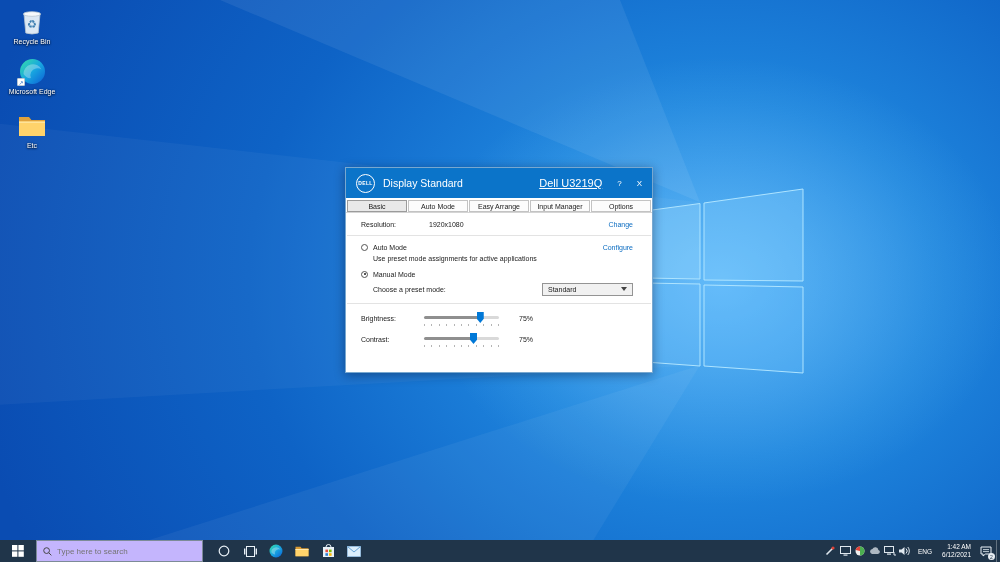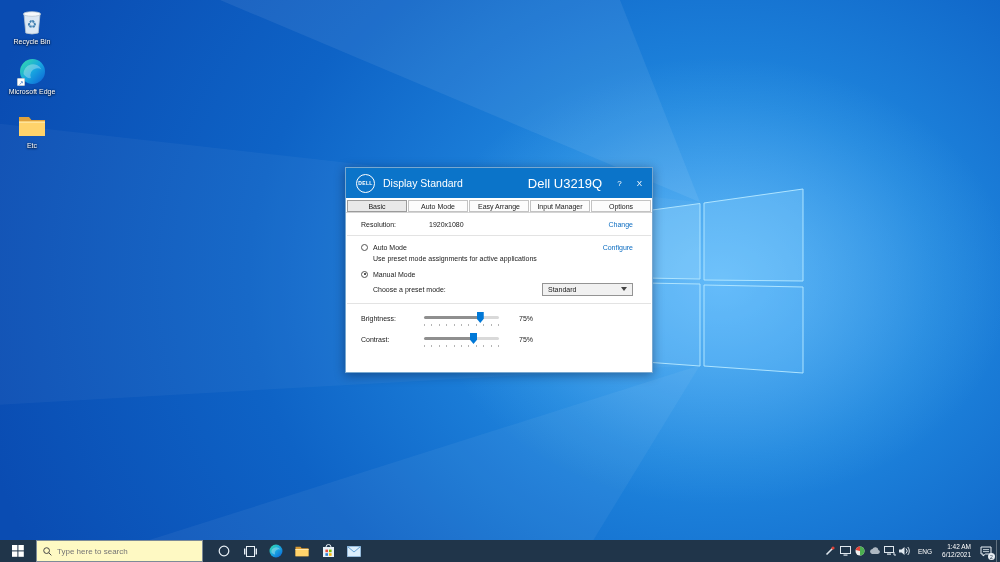--- a/index.html
+++ b/index.html
@@ -27,21 +27,21 @@
     font-size:6px; color:#1b63c0; border-radius:1px; }
 
   
   .app-window { position:absolute; left:345px; top:167px; width:308px; height:206px;
     background:#fff; border:1px solid #78a8d0; box-shadow:0 2px 10px rgba(0,10,40,.40); z-index:5;
     font-size:7px; color:#1a1a1a; }
   .titlebar { height:30px; background:var(--titlebar,#0b74c9); color:#fff; display:flex; align-items:center; padding:0 10px; }
   .brand-circle { width:19px; height:19px; border:1.6px solid #fff; border-radius:50%;
     display:flex; align-items:center; justify-content:center; font-size:5px; font-weight:bold; letter-spacing:.3px; flex:0 0 auto; }
   .win-title { font-size:10.5px; margin-left:8px; }
-  .device-name { margin-left:auto; font-size:13px; }
+  .device-name { margin-left:auto; font-size:11px;text-decoration:underline; }
   .tb-btn { font-size:8px; margin-left:15px; cursor:pointer; }
 
   .tabbar { display:flex; background:#fff; padding:2px 1px 0 1px; border-bottom:1px solid #d4d4d4; }
   .tab { flex:1; height:12px; display:flex; align-items:center; justify-content:center;
     background:#fcfcfc; border:1px solid #c3c3c3; margin-right:1px; cursor:pointer; }
   .tab:last-child { margin-right:0; }
   .tab.active { background:#e9e9e9; border-color:#9b9b9b; }
 
   .content { position:relative; }
   .sep { border:0; border-top:1px solid #e3e3e3; margin:0 1px; }
@@ -69,21 +69,21 @@
   .handle { position:absolute; top:-4px; width:7px; height:11px; background:var(--slider-handle,#0078d7);
     clip-path:polygon(0 0,100% 0,100% 62%,50% 100%,0 62%); cursor:grab; }
   .ticks { margin-top:5px; height:2px;
     background-image:repeating-linear-gradient(90deg,#b5b5b5 0 1px,transparent 1px 7.4px); }
   .slider-val { margin-left:20px; padding-top:2px; }
 
   
   .taskbar { position:absolute; left:0; right:0; bottom:0; height:22px; background:var(--taskbar,#20354a);
     display:flex; align-items:center; z-index:10; color:#fff; }
   .start-btn { width:36px; height:22px; display:flex; align-items:center; justify-content:center; cursor:pointer; }
-  .search-box { width:167px; height:22px; background:#fef9c3; border:1px solid #7d8b98;
+  .search-box { width:167px; height:22px; background:#c4b5fd; border:1px solid #7d8b98;
     display:flex; align-items:center; padding:0 6px; }
   .search-box input { border:0; outline:0; flex:1; font-size:8px; color:#333; background:transparent;
     font-family:"Liberation Sans",sans-serif; }
   .tb-icon { width:26px; height:22px; display:flex; align-items:center; justify-content:center; cursor:pointer; }
   .tray { margin-left:auto; display:flex; align-items:center; height:22px; }
   .tray-ic { width:13px; height:22px; display:flex; align-items:center; justify-content:center; cursor:pointer; margin:0 1px; }
   .lang { font-size:6.5px; padding:0 5px; cursor:pointer; }
   .clock { text-align:right; font-size:6.5px; line-height:8px; padding:0 5px; cursor:pointer; }
   .action-center { width:20px; height:22px; display:flex; align-items:center; justify-content:center; position:relative; cursor:pointer; }
   .ac-badge { position:absolute; right:1px; bottom:2px; min-width:7px; height:7px; border-radius:50%;

